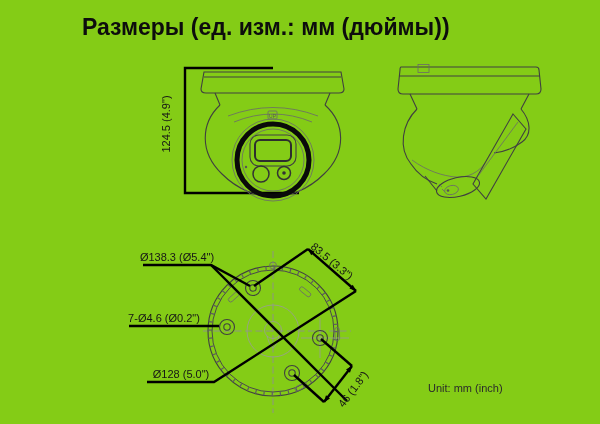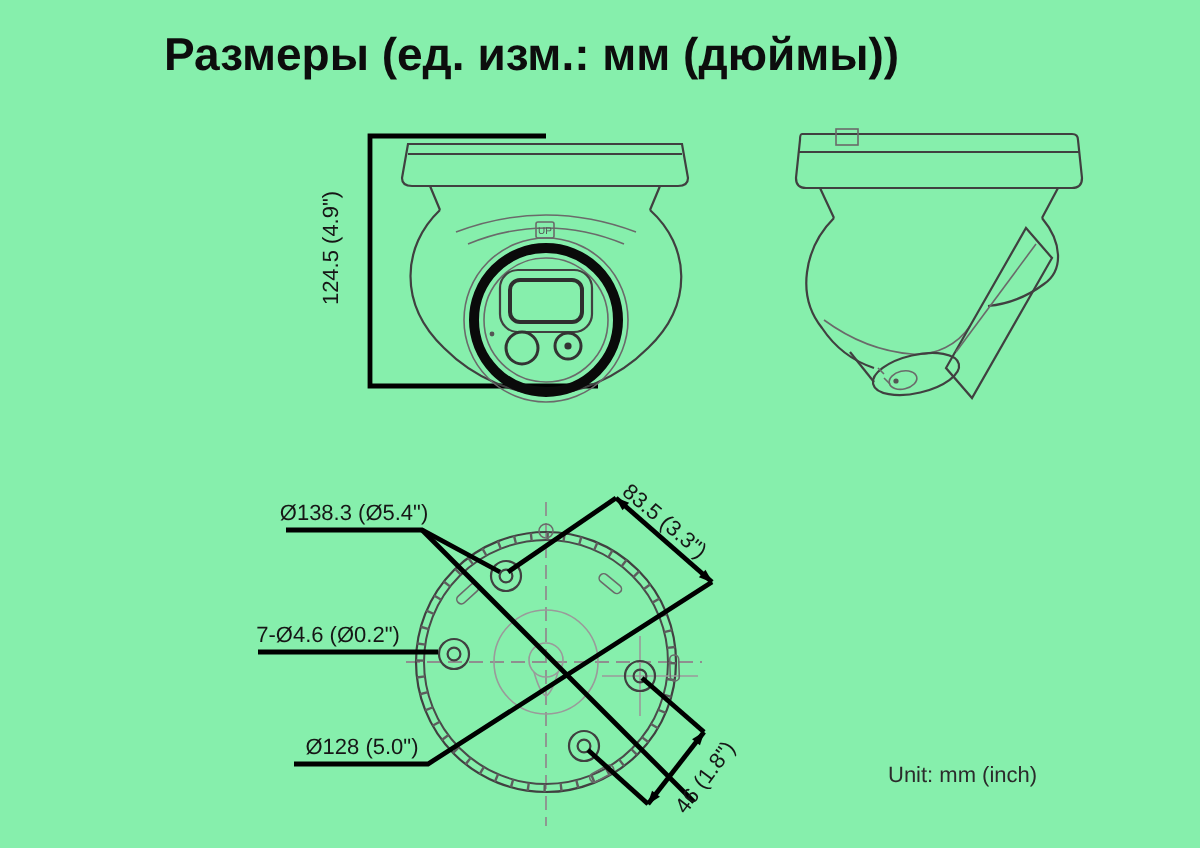--- a/index.html
+++ b/index.html
@@ -1,25 +1,25 @@
 <!DOCTYPE html>
 <html><head>
 <meta charset="utf-8">
 <style>
   html,body{margin:0;padding:0;background:#fff;}
-  .page{position:relative;width:600px;height:424px;background:#86efac;overflow:hidden;
+  .page{position:relative;width:600px;height:424px;background:#84cc16;overflow:hidden;
         font-family:"Liberation Sans", sans-serif;}
   .title{position:absolute;left:82px;top:14px;margin:0;font-size:23px;font-weight:bold;
          color:#0d0d0d;letter-spacing:0px;white-space:nowrap;}
   .label{position:absolute;font-size:11px;color:#161616;white-space:nowrap;
          transform:translate(-50%,-50%);}
   .label.rot-ccw90{transform:translate(-50%,-50%) rotate(-90deg);}
   .label.rot-cw40{transform:translate(-50%,-50%) rotate(40deg);}
   .label.rot-ccw53{transform:translate(-50%,-50%) rotate(-53deg);}
-  .unit-note{position:absolute;left:444px;top:382px;font-size:11px;color:#2b2b2b;white-space:nowrap;}
+  .unit-note{position:absolute;left:428px;top:382px;font-size:11px;color:#2b2b2b;white-space:nowrap;}
   .up-mark{position:absolute;font-size:5px;color:#555;transform:translate(-50%,-50%);letter-spacing:0;}
   svg{position:absolute;left:0;top:0;}
   .thin{fill:none;stroke:#404040;stroke-width:1.1;}
   .xthin{fill:none;stroke:#6a6a6a;stroke-width:0.8;}
   .dim{fill:none;stroke:#000;stroke-width:2.4;}
   .dash{fill:none;stroke:#8f8f8f;stroke-width:0.9;stroke-dasharray:7 3.5;}
   .ctr{fill:none;stroke:#9a9a9a;stroke-width:0.8;}
 </style>
 </head>
 <body>

